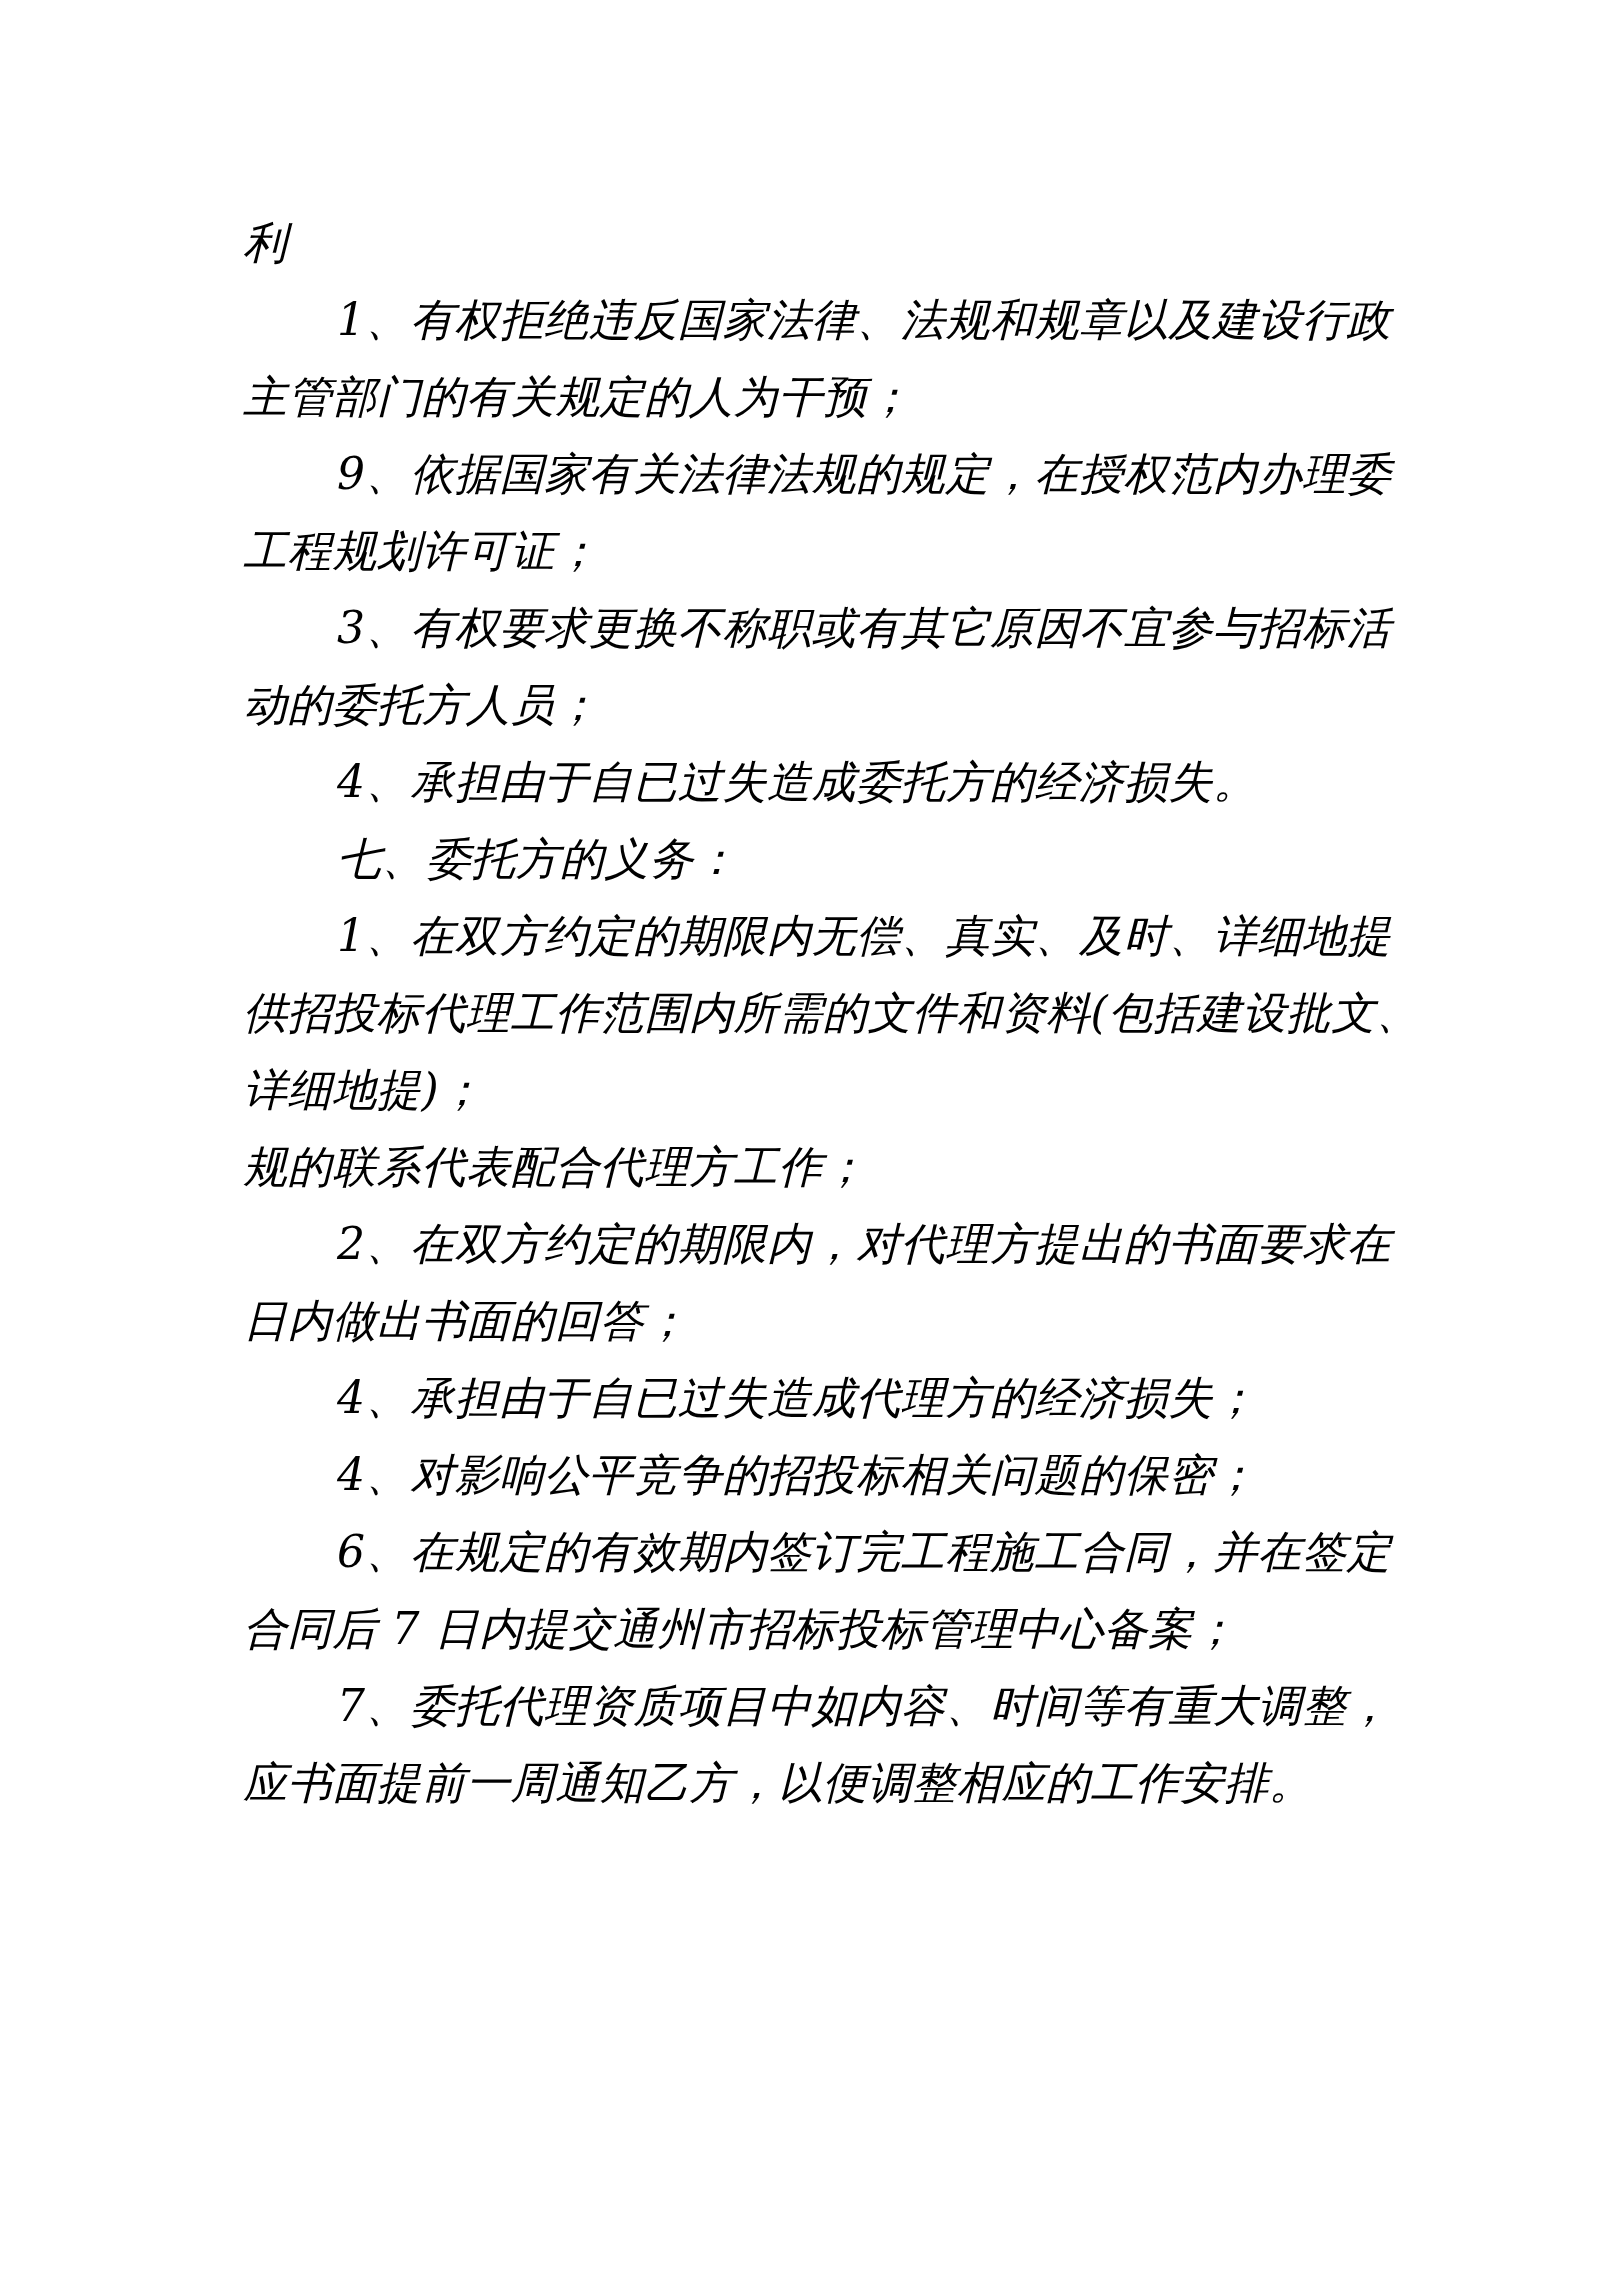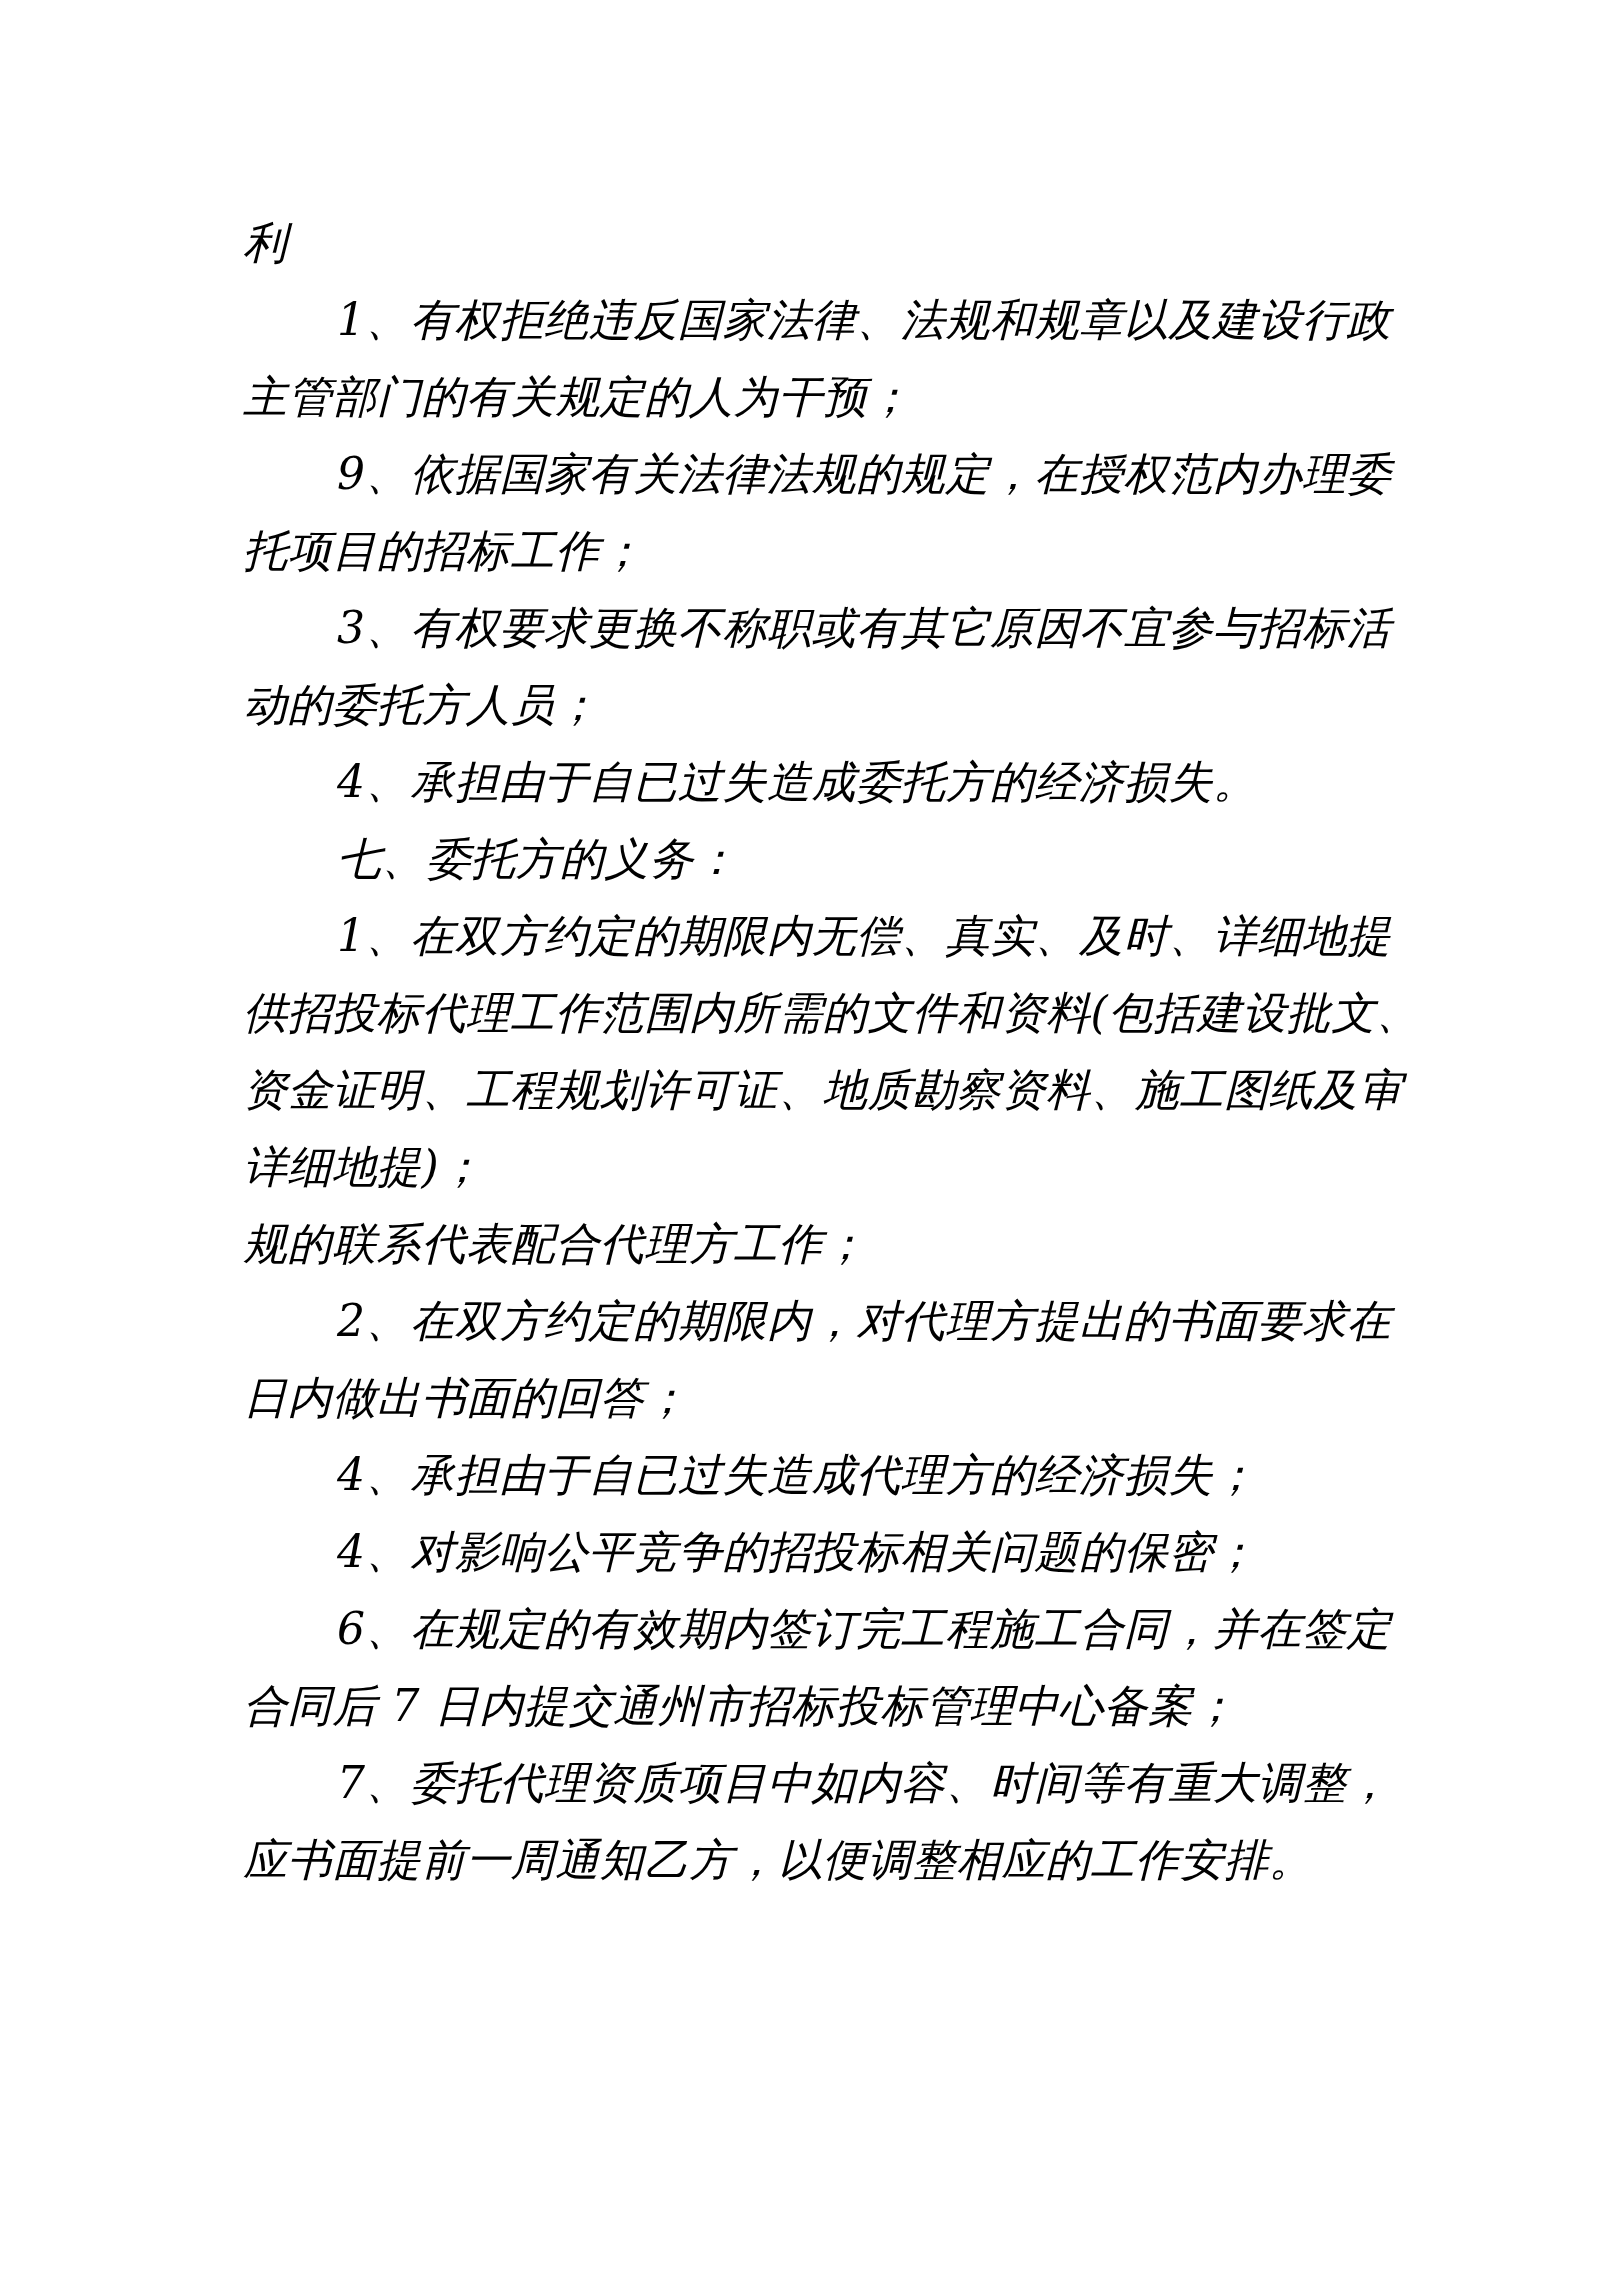--- a/index.html
+++ b/index.html
@@ -41,28 +41,27 @@
 </head>
 <body>
 
 <div class="page" style="background: rgb(255, 255, 255);">
   <div class="text-block" style="color: rgb(0, 0, 0);">
 
   <div class="text-line">利</div>
       <div class="text-line indent fill">1、有权拒绝违反国家法律、法规和规章以及建设行政</div>
       <div class="text-line">主管部门的有关规定的人为干预；</div>
       <div class="text-line indent fill">9、依据国家有关法律法规的规定，在授权范内办理委</div>
-      <div class="text-line">托项目的招标工作；</div>
+      <div class="text-line">工程规划许可证；</div>
       <div class="text-line indent fill">3、有权要求更换不称职或有其它原因不宜参与招标活</div>
       <div class="text-line">动的委托方人员；</div>
       <div class="text-line indent">4、承担由于自已过失造成委托方的经济损失。</div>
       <div class="text-line indent">七、委托方的义务：</div>
       <div class="text-line indent fill">1、在双方约定的期限内无偿、真实、及时、详细地提</div>
       <div class="text-line fill">供招投标代理工作范围内所需的文件和资料(包括建设批文、</div>
-      <div class="text-line fill">资金证明、工程规划许可证、地质勘察资料、施工图纸及审</div>
       <div class="text-line">详细地提)；</div>
       <div class="text-line">规的联系代表配合代理方工作；</div>
       <div class="text-line indent fill">2、在双方约定的期限内，对代理方提出的书面要求在</div>
       <div class="text-line">日内做出书面的回答；</div>
       <div class="text-line indent">4、承担由于自已过失造成代理方的经济损失；</div>
       <div class="text-line indent">4、对影响公平竞争的招投标相关问题的保密；</div>
       <div class="text-line indent fill">6、在规定的有效期内签订完工程施工合同，并在签定</div>
       <div class="text-line">合同后 7 日内提交通州市招标投标管理中心备案；</div>
       <div class="text-line indent fill">7、委托代理资质项目中如内容、时间等有重大调整，</div>
       <div class="text-line">应书面提前一周通知乙方，以便调整相应的工作安排。</div>

